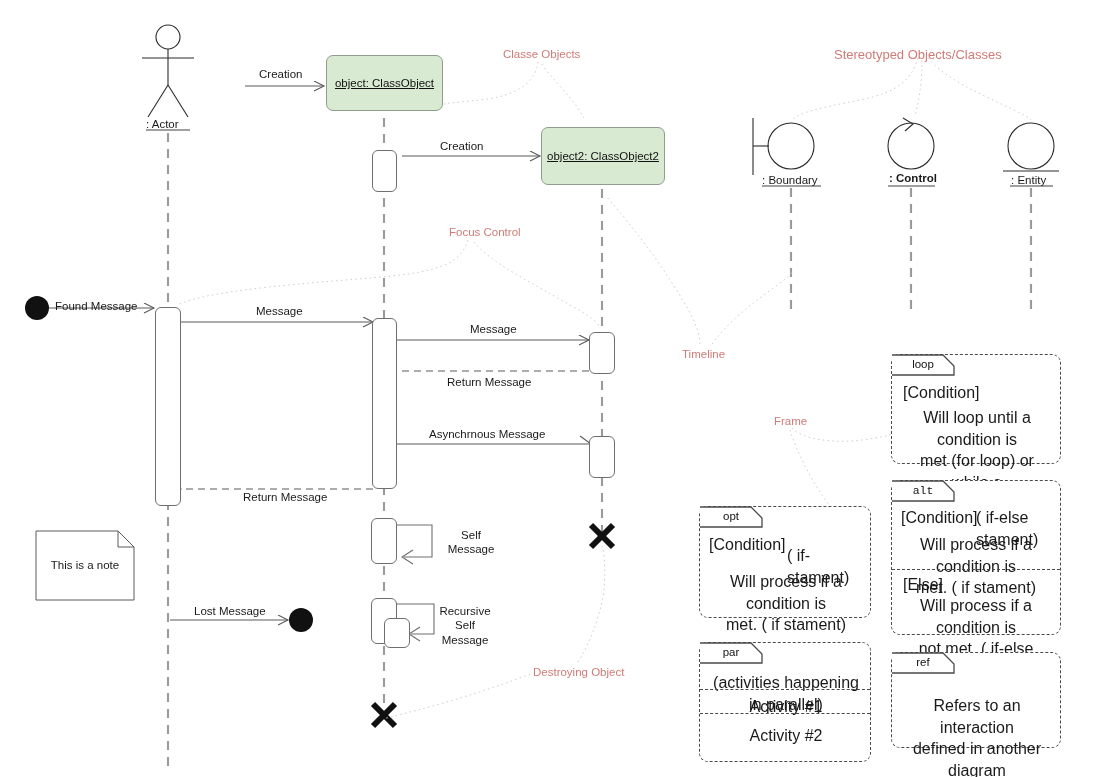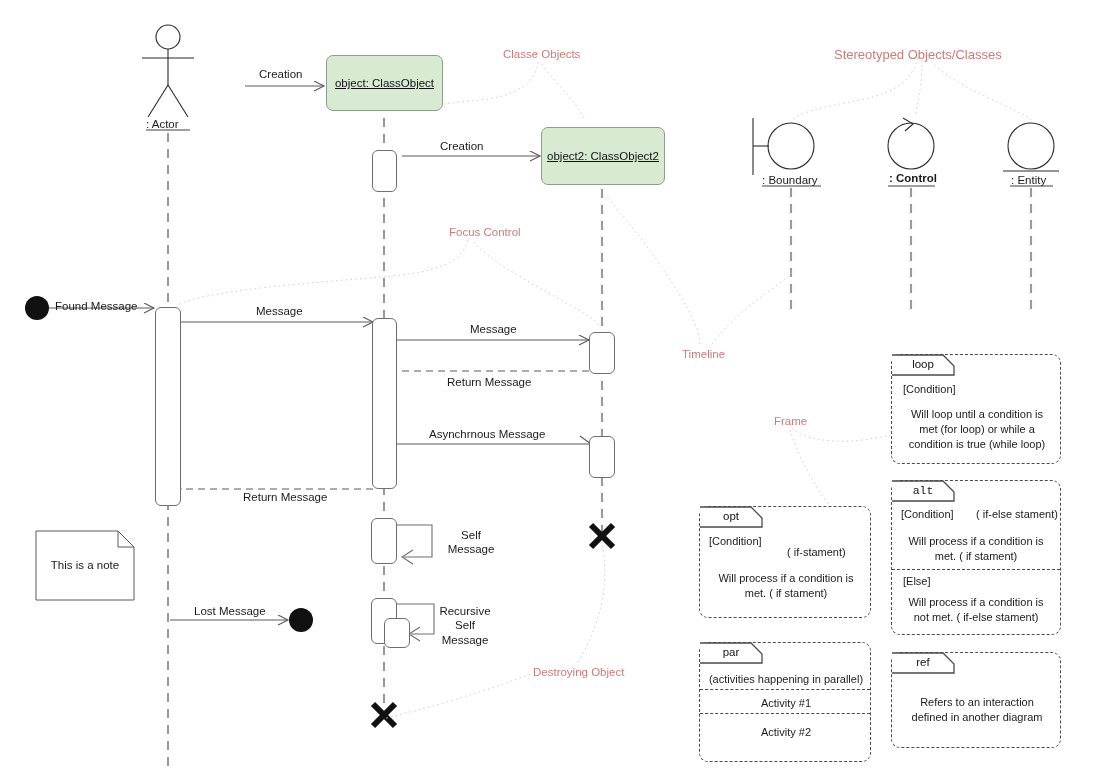--- a/index.html
+++ b/index.html
@@ -11,21 +11,21 @@
   .ann{font-size:11.5px;color:#cf7b77;white-space:nowrap;}
   .hdr{font-size:13px;color:#cf7b77;white-space:nowrap;}
   .objlbl{font-size:11.5px;color:#111;text-decoration:underline;white-space:nowrap;}
   .ctr{text-align:center;}
   .objbox{box-sizing:border-box;border:1px solid #8d9e8a;border-radius:7px;
           background:#d9ead3;display:flex;align-items:center;justify-content:center;}
   .act{box-sizing:border-box;border:1px solid #6f6f6f;border-radius:6px;background:#ffffff;}
   .frame{box-sizing:border-box;border:1.4px dashed #4a4a4a;border-radius:9px;background:#fff;}
   .ftab-t{position:absolute;left:0;top:0;font-size:11.5px;text-align:center;width:100%;}
   .fdiv{position:absolute;left:0;width:100%;border-top:1.4px dashed #4a4a4a;}
-  .ftxt{position:absolute;font-size:11px;line-height:1.35;text-align:center;color:#1a1a1a;}
+  .ftxt{position:absolute;font-size:16px;line-height:1.35;text-align:center;color:#1a1a1a;}
   .ftxt.l{text-align:left;}
   svg{position:absolute;left:0;top:0;overflow:visible;}
 </style>
 </head>
 <body>
 
 <div id="canvas">
 
   <svg width="1110" height="777">
     <defs>

